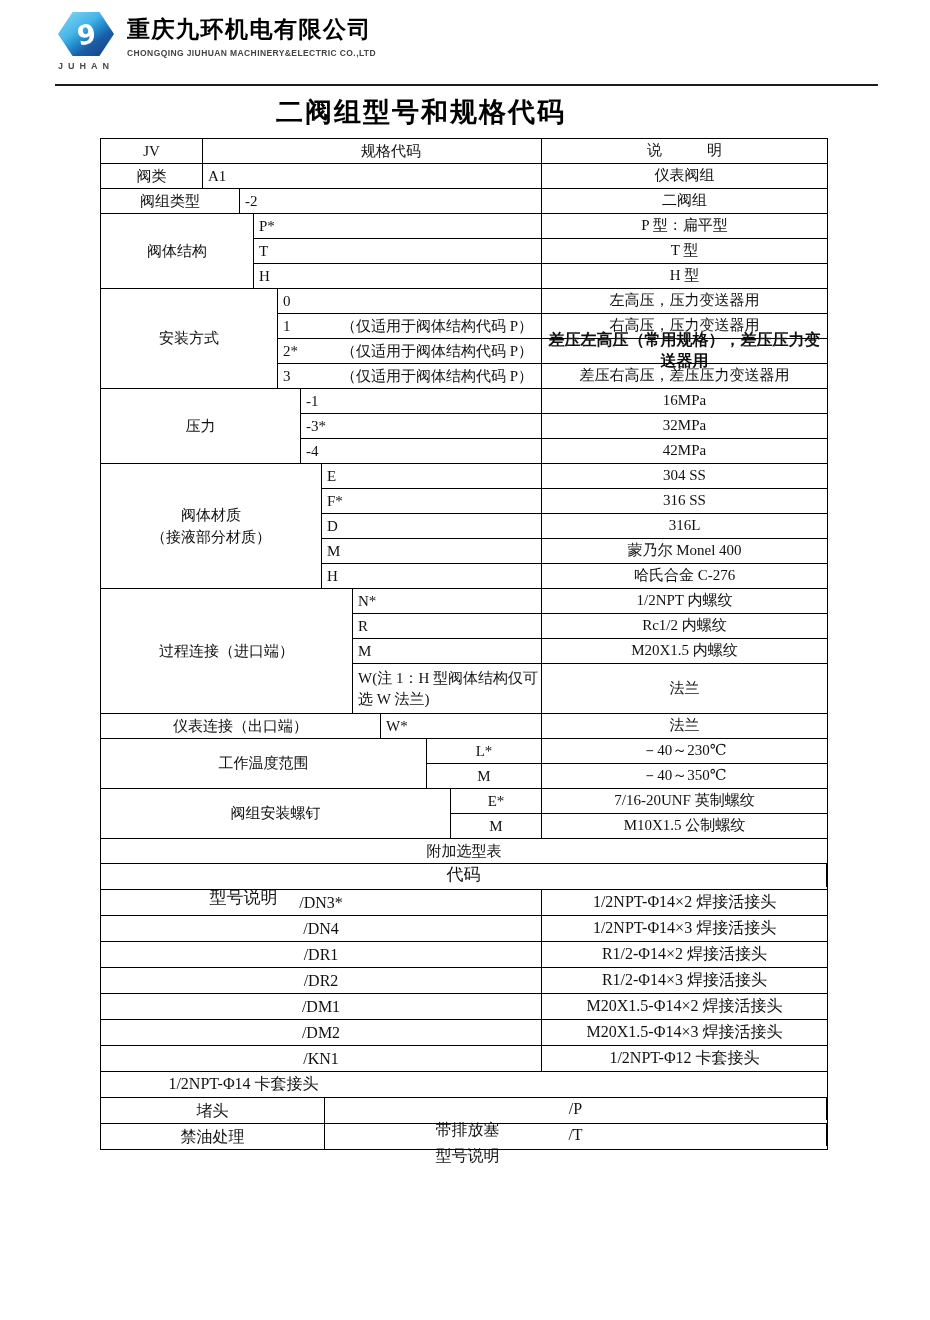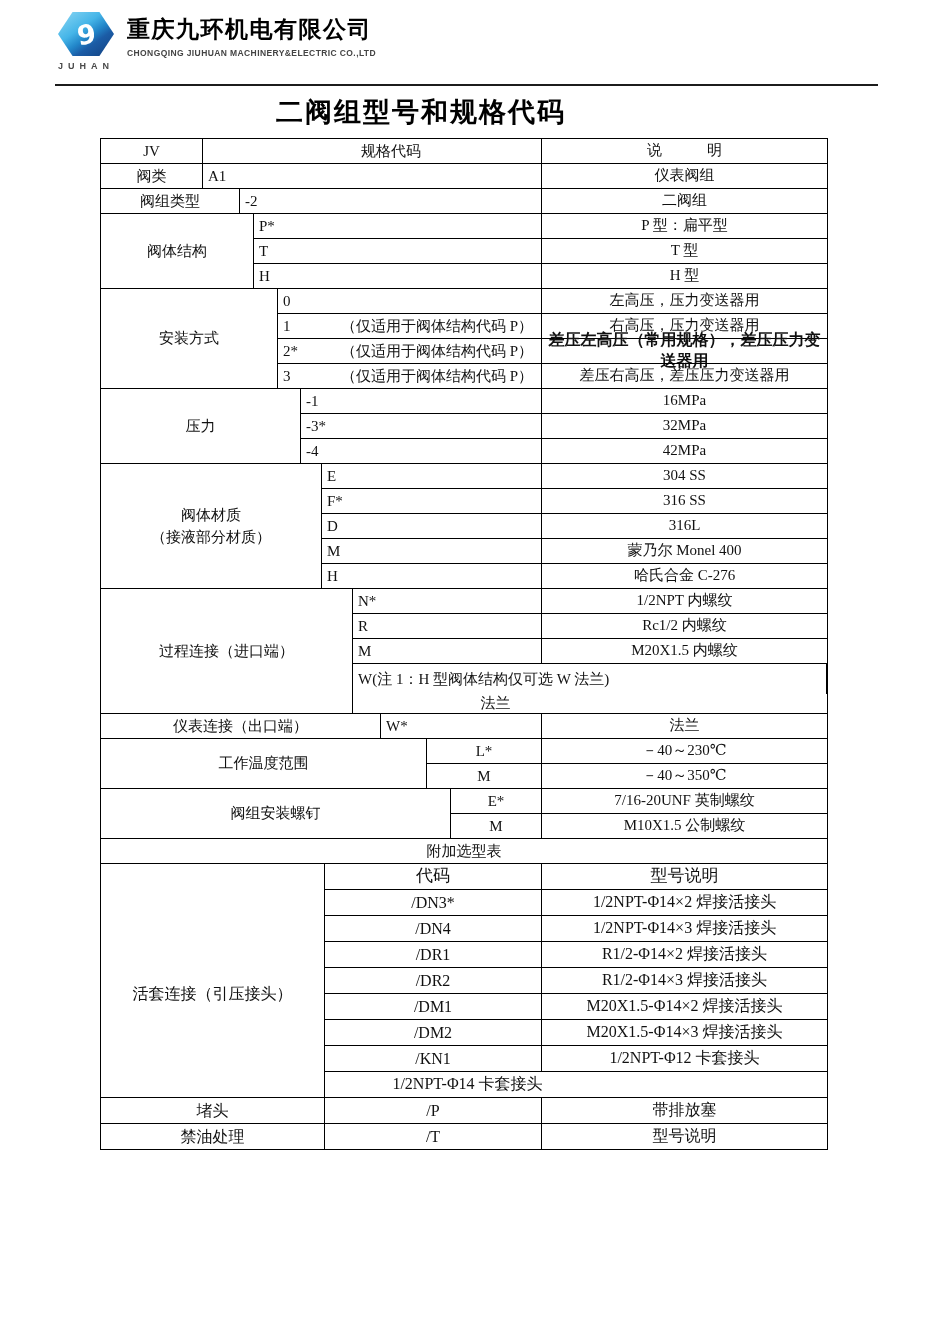--- a/index.html
+++ b/index.html
@@ -30,22 +30,22 @@
   
   .tbl{position:absolute;left:100px;top:138px;width:728px;box-sizing:border-box;
        border:1px solid #000;font-size:15px;}
   .band{display:flex;border-top:1px solid #000;}
   .band.first{border-top:none;gap:38px;}
   .lbl{display:flex;flex-direction:column;align-items:center;justify-content:center;
        border-right:1px solid #000;box-sizing:border-box;text-align:center;line-height:1.5;}
   .rows{flex:1;display:flex;flex-direction:column;min-width:0;}
   .r{display:flex;height:24px;}
   .r + .r{border-top:1px solid #000;}
-  .r.tall{height:49px;flex-direction:column;}
-  .r.h26{height:26px;}
+  .r.tall{height:49px;}
+  .r.h26{height:26px;flex-direction:column;}
   .sub .r{height:25px;}
   .code{flex:1;display:flex;align-items:center;padding-left:5px;
         border-right:1px solid #000;box-sizing:border-box;min-width:0;line-height:1.35;}
   .code .wrap{width:100%;padding-right:3px;}
   .code.center{justify-content:center;padding-left:0;}
   .codek{display:inline-block;min-width:58px;}
   .desc{width:285px;display:flex;align-items:center;justify-content:center;
         box-sizing:border-box;text-align:center;line-height:1.3;}
   .desc.bold{font-weight:bold;font-size:16px;}
   .subhead .code,.subhead .desc{font-size:17px;}
@@ -317,23 +317,20 @@
           </div>
         </div>
       </div>
 
     <div class="band">
       <div class="full">附加选型表</div>
     </div>
 
     <div id="sub-bands" class="sub">
         <div class="band">
-          <div class="lbl" style="width: 224px; padding-top: 26px;">
-            <div>活套连接（引压接头）</div>
-          </div>
           <div class="rows">
             <div class="r subhead h26">
               <div class="code center">代码</div>
               <div class="desc">型号说明</div>
             </div>
             <div class="r">
               <div class="code center">
                 <span>/DN3*</span>
               </div>
               <div class="desc">1/2NPT-Φ14×2 焊接活接头</div>

